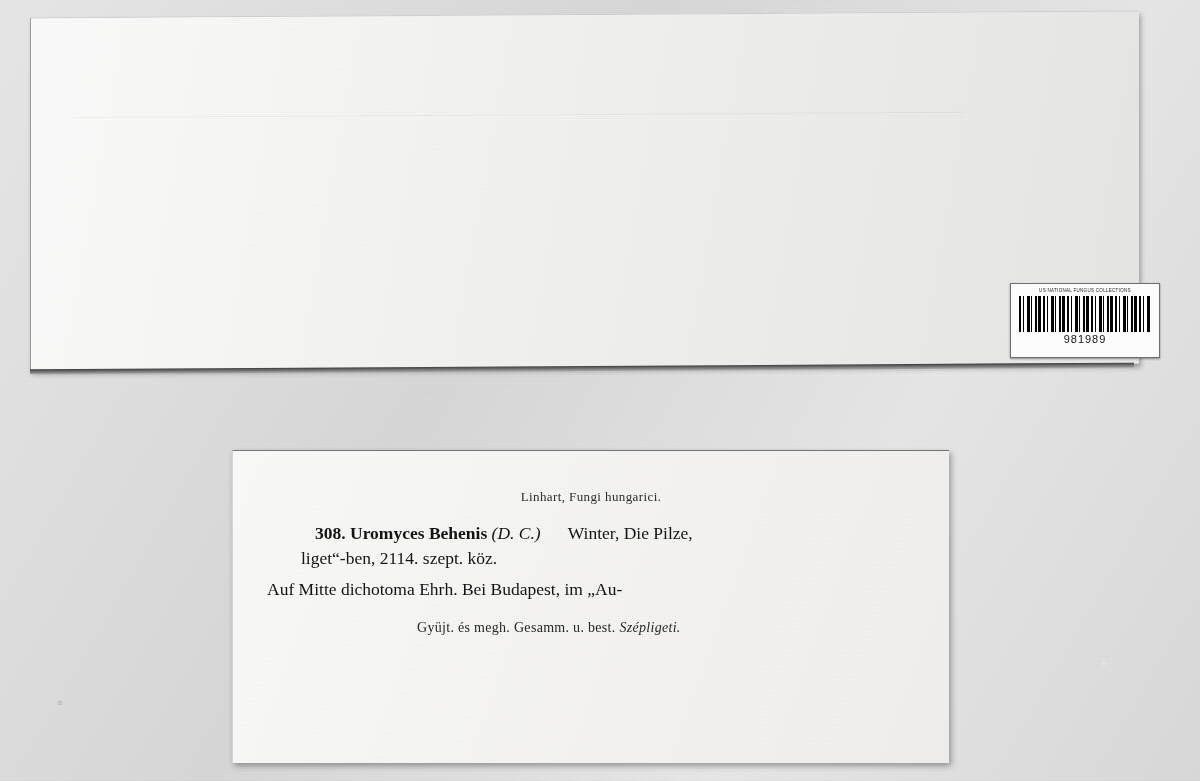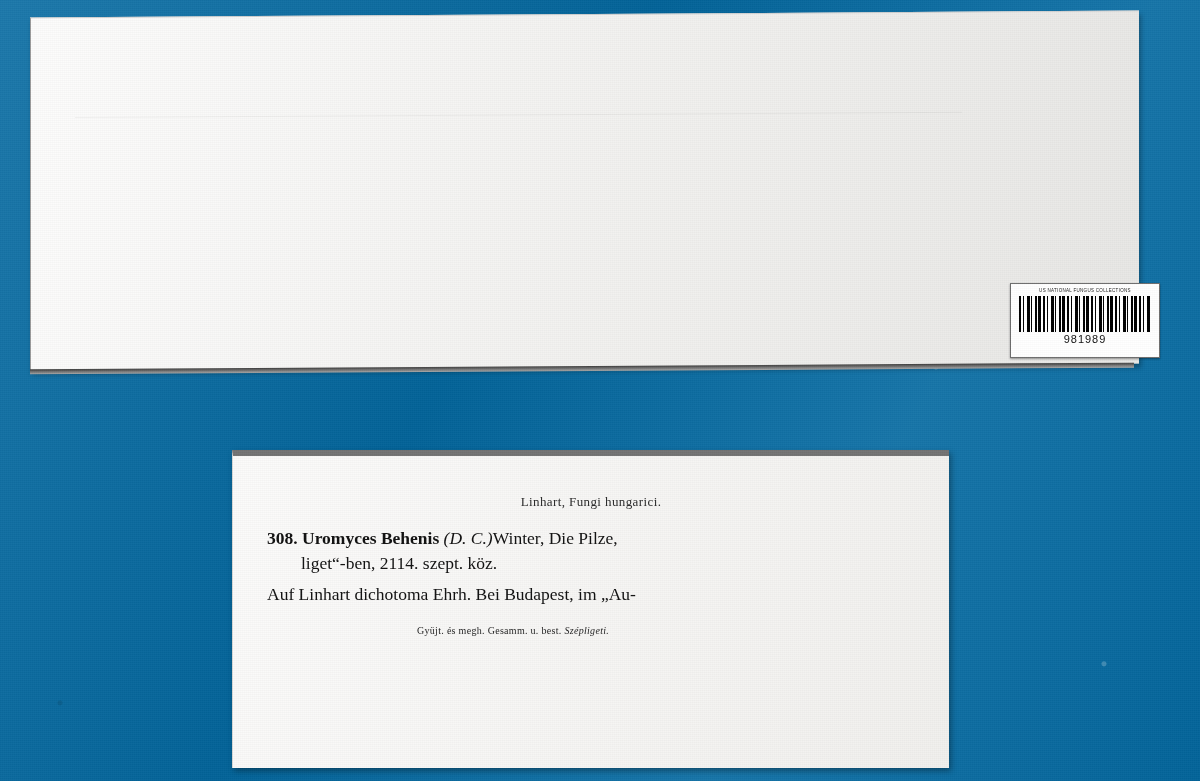--- a/index.html
+++ b/index.html
@@ -5,21 +5,21 @@
   html, body {
     margin: 0;
     padding: 0;
     background: #ffffff;
   }
   #sheet {
     position: relative;
     width: 1200px;
     height: 781px;
     overflow: hidden;
-    background: #0369a1;
+    background: #e5e5e5;
     font-family: "Liberation Serif", serif;
   }
   
   #sheet::before {
     content: "";
     position: absolute;
     inset: 0;
     background:
       radial-gradient(circle at 12% 18%, rgba(255,255,255,0.30) 0 2px, rgba(0,0,0,0) 3px),
       radial-gradient(circle at 33% 62%, rgba(255,255,255,0.25) 0 2px, rgba(0,0,0,0) 3px),
@@ -117,21 +117,21 @@
 
   
   .det-label {
     position: absolute;
     left: 232px;
     top: 450px;
     width: 716px;
     height: 312px;
     background: #f4f3f1;
     box-shadow: 2px 3px 6px rgba(0,0,0,0.35);
-    border-top: 6px solid #737373;
+    border-top: 1px solid #737373;
     border-left: 1px solid #d8d8d6;
     color: #1b1b1b;
     overflow: hidden;
   }
   .det-inner {
     position: absolute;
     inset: 0;
     background: linear-gradient(110deg, rgba(255,255,255,0.6), rgba(235,234,231,0.45));
     padding: 38px 34px 0 34px;
     box-sizing: border-box;
@@ -143,30 +143,30 @@
     color: #2a2a2a;
     margin-bottom: 16px;
   }
   .body-block {
     font-size: 17.5px;
     line-height: 25px;
     color: #111;
   }
   .line { white-space: nowrap; }
   .l1 { font-weight: bold; }
-  .num { font-weight: bold; }
+  .num { font-weight: bold; margin-left: 48px; }
   .taxon { font-weight: bold; margin-top: 22px; }
   .auth { font-style: italic; font-weight: normal; text-align: right; }
-  .rest { font-weight: normal; }
+  .rest { font-weight: normal; margin-left: 27px; }
   .indent1 { padding-left: 40px; }
   .indent2 { padding-left: 34px; }
   .para-gap { height: 6px; }
   .collector-line {
     margin-top: 18px;
-    font-size: 10px;
+    font-size: 14px;
     letter-spacing: 0.3px;
     padding-left: 150px;
     color: #242424;
   }
   .collector-line .sig { font-style: italic; }
 
   
   #grain {
     position: absolute;
     inset: 0;
@@ -201,21 +201,21 @@
       <div class="series-line">Linhart, Fungi hungarici.</div>
 
       <div class="body-block">
         <div class="line l1">
           <span class="num">308.</span>
           <span class="taxon">Uromyces Behenis</span>
           <span class="auth">(D. C.)</span><span class="rest">Winter, Die Pilze,</span>
         </div>
         <div class="line indent2">liget“-ben, 2114. szept. köz.</div>
         <div class="para-gap"></div>
-        <div class="line">Auf Linhart dichotoma Ehrh.  Bei Budapest, im „Au-</div>
+        <div class="line">Auf Mitte dichotoma Ehrh.  Bei Budapest, im „Au-</div>
       </div>
 
       <div class="collector-line">
         <span>Gyüjt. és megh.  Gesamm. u. best.</span>
         <span class="sig">Szépligeti.</span>
       </div>
 
     </div>
   </div>
 

